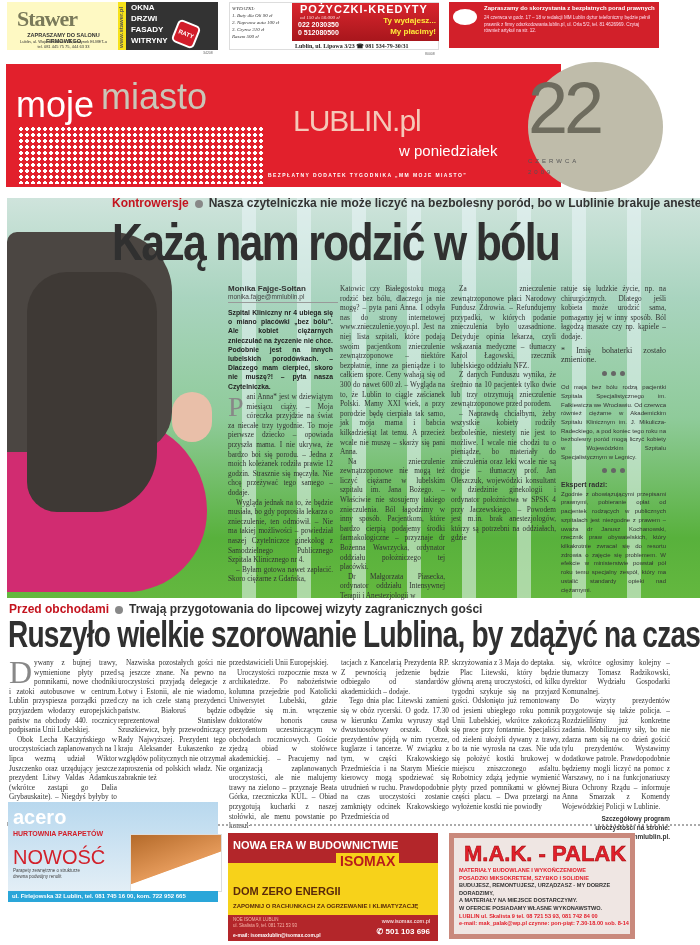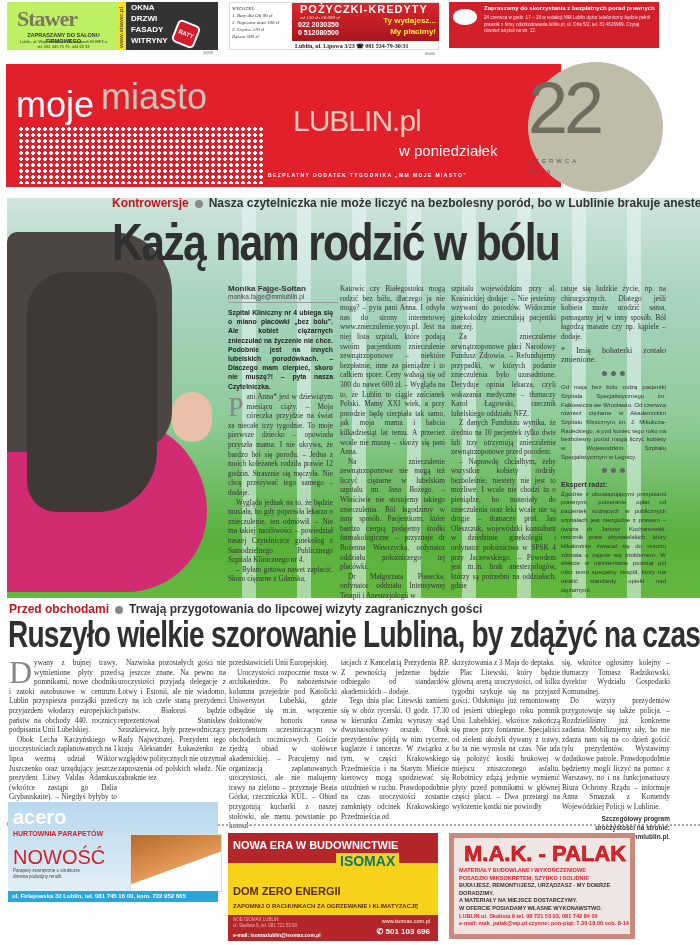--- a/index.html
+++ b/index.html
@@ -1,19 +1,19 @@
 <!DOCTYPE html>
 <html><head>
 <meta charset="utf-8">
 <style>
 *{box-sizing:border-box;margin:0;padding:0}
 body{width:700px;height:945px;background:#fff;font-family:"Liberation Serif",serif;color:#222;position:relative;overflow:hidden}
 .abs{position:absolute}
 
-#ad1{left:7px;top:2px;width:113px;height:48px;background:#bef264}
+#ad1{left:7px;top:2px;width:113px;height:48px;background:#fef9c3}
 #ad1 .logo{position:absolute;left:10px;top:4px;font:bold 22px "Liberation Serif",serif;color:#7a7a5a;letter-spacing:-1px}
 #ad1 .sub{position:absolute;left:4px;top:30px;font:bold 5.5px "Liberation Sans",sans-serif;color:#333;width:105px;text-align:center}
 #ad1 .addr{position:absolute;left:4px;top:37px;font:4px "Liberation Sans",sans-serif;color:#333;width:105px;text-align:center;line-height:5px}
 #ad1v{left:118px;top:2px;width:8px;height:48px;background:#f6e21a}
 #ad1v span{position:absolute;transform:rotate(-90deg);transform-origin:left top;left:0;top:46px;font:bold 6px "Liberation Sans",sans-serif;color:#555;white-space:nowrap}
 #ad2{left:126px;top:2px;width:92px;height:48px;background:#333}
 #ad2 .it{font:bold 8px "Liberation Sans",sans-serif;color:#fff;margin-left:5px;line-height:11px}
 #ad2 .raty{position:absolute;left:48px;top:20px;width:24px;height:24px;background:#d21d2a;border:2px solid #fff;border-radius:5px;font:bold 6px "Liberation Sans",sans-serif;color:#fff;display:flex;align-items:center;justify-content:center;transform:rotate(22deg)}
 #ad3{left:229px;top:2px;width:210px;height:48px;background:#fff;border:1px solid #ddd}
 #ad3 .note{position:absolute;left:2px;top:2px;width:60px;height:44px;font:italic 5px "Liberation Serif",serif;color:#333;line-height:7px}
@@ -85,21 +85,21 @@
 #adA{left:8px;top:802px;width:210px;height:100px;background:linear-gradient(#b8d8ee,#e8f1f7)}
 #adA .ac{position:absolute;left:5px;top:4px;font:bold 20px "Liberation Sans",sans-serif;color:#fff}
 #adA .hp{position:absolute;left:5px;top:28px;font:bold 7px "Liberation Sans",sans-serif;color:#d2202a}
 #adA .nw{position:absolute;left:5px;top:44px;font:20px "Liberation Sans",sans-serif;color:#d2202a}
 #adA .pd{position:absolute;left:5px;top:66px;font:4.5px/6px "Liberation Sans",sans-serif;color:#444}
 #adA .img{position:absolute;left:122px;top:32px;width:92px;height:58px;background:linear-gradient(160deg,#b46a2a,#e59a5a 55%,#fff 56%);border:1px solid #ddd}
 #adA .ft{position:absolute;left:0;bottom:0;width:210px;height:11px;background:#2aa6d9;font:bold 6px/11px "Liberation Sans",sans-serif;color:#fff;padding-left:4px;white-space:nowrap}
 #adB{left:228px;top:833px;width:210px;height:108px;background:#b3262a}
 #adB .t1{position:absolute;left:5px;top:6px;font:bold 11px "Liberation Sans",sans-serif;color:#fff}
 #adB .band{position:absolute;left:0;top:30px;width:210px;height:52px;background:#f7d21a}
-#adB .iso{position:absolute;left:108px;top:20px;font:bold 14px "Liberation Sans",sans-serif;color:#0f766e;background:#f7d21a;padding:0 4px}
+#adB .iso{position:absolute;left:108px;top:20px;font:bold 14px "Liberation Sans",sans-serif;color:#b91c1c;background:#f7d21a;padding:0 4px}
 #adB .t2{position:absolute;left:5px;top:52px;font:bold 11px "Liberation Sans",sans-serif;color:#5a2a0a}
 #adB .t3{position:absolute;left:5px;top:70px;font:bold 6px "Liberation Sans",sans-serif;color:#5a2a0a}
 #adB .cnt{position:absolute;left:5px;top:84px;font:4.5px/6px "Liberation Sans",sans-serif;color:#f5b4a8}
 #adB .em{position:absolute;left:5px;top:99px;font:bold 5px "Liberation Sans",sans-serif;color:#fff}
 #adB .www{position:absolute;right:8px;top:85px;font:5.5px "Liberation Sans",sans-serif;color:#fff}
 #adB .tel{position:absolute;right:8px;top:94px;font:bold 8px "Liberation Sans",sans-serif;color:#fff}
 #adC{left:449px;top:833px;width:186px;height:106px;background:#efe6e3;border:5px solid #c9897c}
 #adC .t{font:bold 22px "Liberation Sans",sans-serif;color:#e2202c;margin:3px 0 0 10px;-webkit-text-stroke:.5px #900}
 #adC .l{font:bold 5.6px/7.6px "Liberation Sans",sans-serif;margin-left:5px}
 .red{color:#e2202c}.dk{color:#333}
@@ -198,21 +198,20 @@
   <div>ani Anna* jest w dziewiątym miesiącu ciąży. – Moja córeczka przyjdzie na świat za niecałe trzy tygodnie. To moje pierwsze dziecko – opowiada przyszła mama. I nie ukrywa, że bardzo boi się porodu. – Jedna z moich koleżanek rodziła prawie 12 godzin. Strasznie się męczyła. Nie chcę przeżywać tego samego – dodaje.</div>
   <p>Wygląda jednak na to, że będzie musiała, bo gdy poprosiła lekarza o znieczulenie, ten odmówił. – Nie ma takiej możliwości – powiedział naszej Czytelniczce ginekolog z Samodzielnego Publicznego Szpitala Klinicznego nr 4.</p>
   <p>– Byłam gotowa nawet zapłacić. Skoro ciężarne z Gdańska,</p>
 </div>
 <div id="c2" class="col">
   <div>Katowic czy Białegostoku mogą rodzić bez bólu, dlaczego ja nie mogę? – pyta pani Anna. I odsyła nas do strony internetowej www.znieczulenie.yoyo.pl. Jest na niej lista szpitali, które podają swoim pacjentkom znieczulenie zewnątrzoponowe – niektóre bezpłatnie, inne za pieniądze i to całkiem spore. Ceny wahają się od 300 do nawet 600 zł. – Wygląda na to, że Lublin to ciągle zaścianek Polski. Mamy XXI wiek, a przy porodzie będę cierpiała tak samo, jak moja mama i babcia kilkadziesiąt lat temu. A przecież wcale nie muszę – skarży się pani Anna.</div>
   <p>Na znieczulenie zewnątrzoponowe nie mogą też liczyć ciężarne w lubelskim szpitalu im. Jana Bożego. – Właściwie nie stosujemy takiego znieczulenia. Ból łagodzimy w inny sposób. Pacjentkom, które bardzo cierpią podajemy środki farmakologiczne – przyznaje dr Bożenna Wawrzycka, ordynator oddziału położniczego tej placówki.</p>
   <p>Dr Małgorzata Piasecka, ordynator oddziału Intensywnej Terapii i Anestezjologii w</p>
 </div>
 <div id="c3" class="col">
-  <div>szpitalu wojewódzkim przy al. Kraśnickiej dodaje: – Nie jesteśmy wzywani do porodów. Widocznie ginekolodzy znieczulają pacjentki inaczej.</div>
   <p>Za znieczulenie zewnątrzoponowe płaci Narodowy Fundusz Zdrowia. – Refundujemy przypadki, w których podanie znieczulenia było uzasadnione. Decyduje opinia lekarza, czyli wskazania medyczne – tłumaczy Karol Łagowski, rzecznik lubelskiego oddziału NFZ.</p>
   <p>Z danych Funduszu wynika, że średnio na 10 pacjentek tylko dwie lub trzy otrzymują znieczulenie zewnątrzoponowe przed porodem.</p>
   <p>– Naprawdę chciałbym, żeby wszystkie kobiety rodziły bezboleśnie, niestety nie jest to możliwe. I wcale nie chodzi tu o pieniądze, bo materiały do znieczulenia oraz leki wcale nie są drogie – tłumaczy prof. Jan Oleszczuk, wojewódzki konsultant w dziedzinie ginekologii i ordynator położnictwa w SPSK 4 przy Jaczewskiego. – Powodem jest m.in. brak anestezjologów, którzy są potrzebni na oddziałach, gdzie</p>
 </div>
 <div id="c4" class="col">
   <div>ratuje się ludzkie życie, np. na chirurgicznych. Dlatego jeśli kobieta może urodzić sama, pomagamy jej w inny sposób. Ból łagodzą masaże czy np. kąpiele – dodaje.</div>
   <div class="note">* Imię bohaterki zostało zmienione.</div>
   <div class="dots3"><span></span><span></span><span></span></div>
   <div class="sidebox">Od maja bez bólu rodzą pacjentki Szpitala Specjalistycznego im. Falkiewicza we Wrocławiu. Od czerwca również ciężarne w Akademickim Szpitalu Klinicznym im. J. Mikulicza-Radeckiego, a pod koniec tego roku na bezbolesny poród mogą liczyć kobiety w Wojewódzkim Szpitalu Specjalistycznym w Legnicy.</div>
   <div class="dots3"><span></span><span></span><span></span></div>

